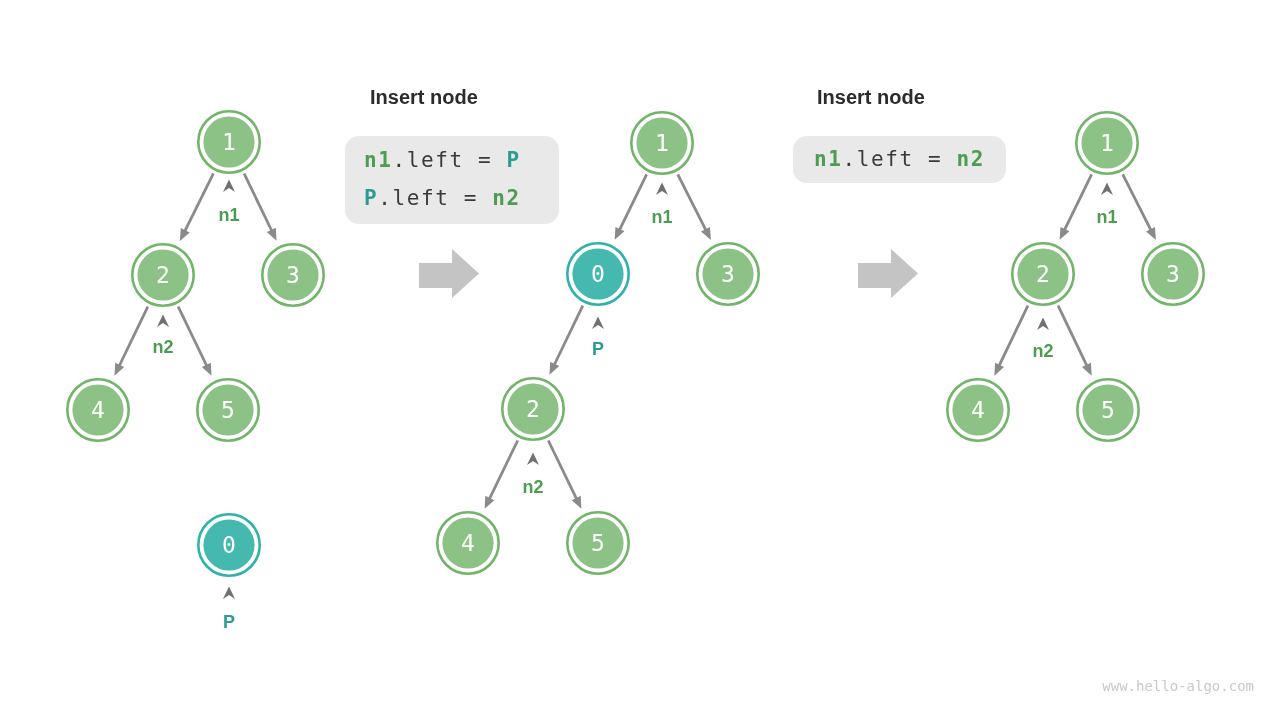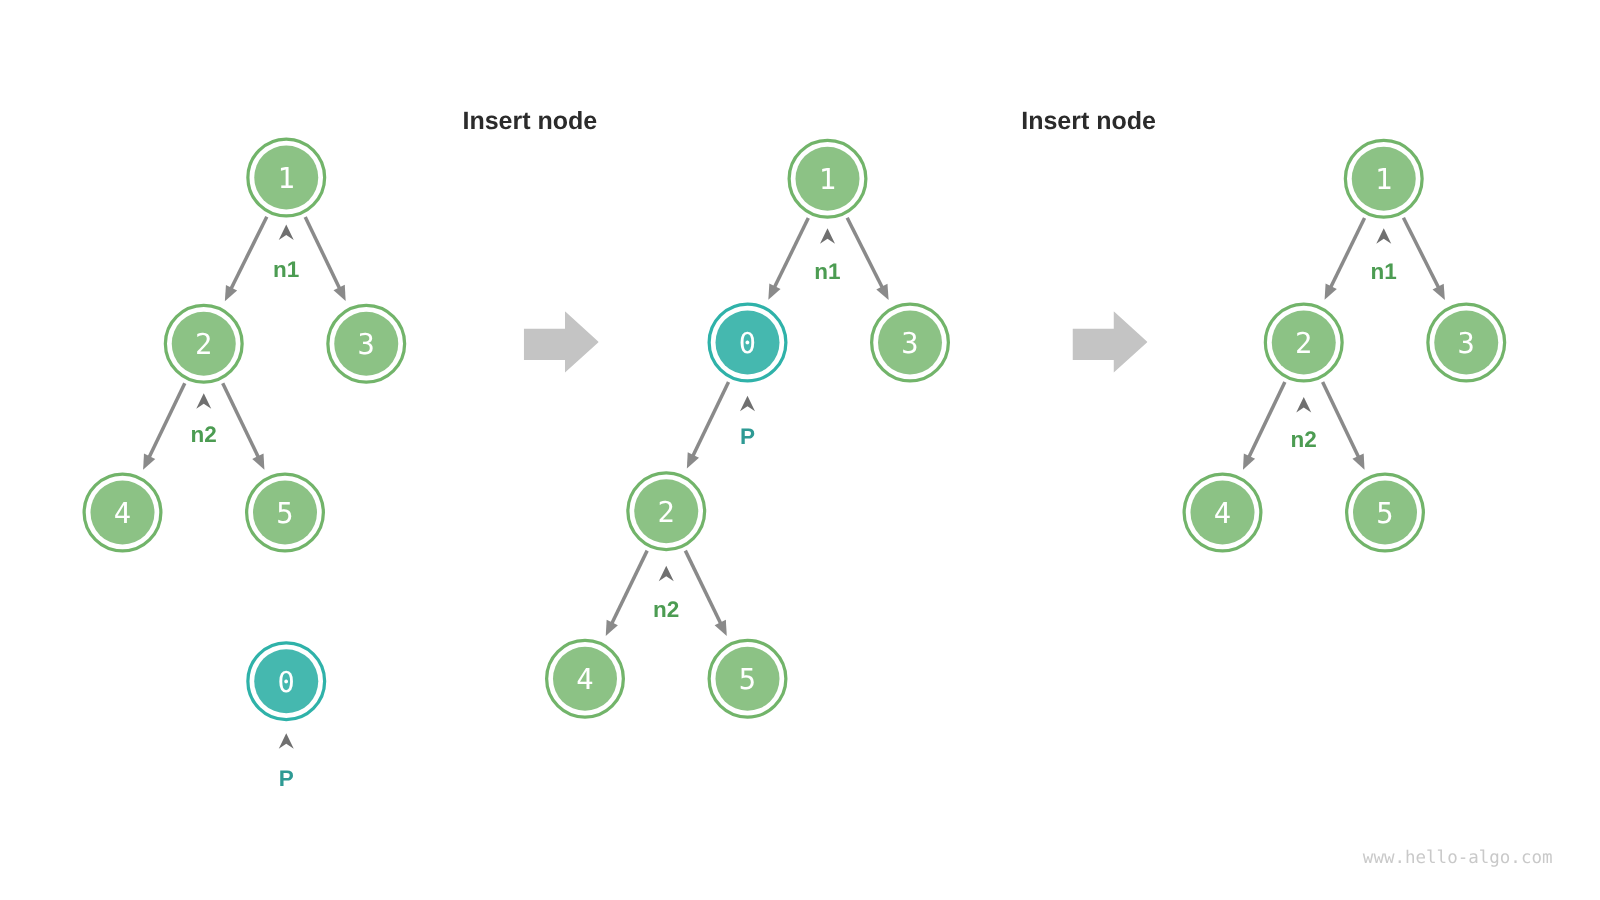--- a/index.html
+++ b/index.html
@@ -58,21 +58,21 @@
   .tok-teal  { color: var(--teal-text, #2e9a94); font-weight: bold; }
   .tok-plain { color: var(--code-text, #3a3a3a); }
   .block-arrow {
     position: absolute;
     width: 60px; height: 50px;
   }
   .block-arrow-1 { left: 419px; top: 249px; }
   .block-arrow-2 { left: 858px; top: 249px; }
   .watermark {
     position: absolute;
-    right: 38px; top: 678px;
+    right: 26px; top: 678px;
     font-family: "DejaVu Sans Mono", monospace;
     font-size: 14px;
     color: var(--watermark, #c9c9c9);
     white-space: nowrap;
   }
 </style>
 </head>
 <body>
 
 <div class="canvas">
@@ -208,27 +208,34 @@
         </g>
         <path d="M 1107 182.5 L 1113 195 L 1107 191 L 1101 195 Z" fill="#707070"></path>
         <text x="1107" y="217" dy="0.36em" text-anchor="middle" fill="#4c9c52" font-size="18" font-weight="bold" font-family="&quot;Liberation Sans&quot;, sans-serif">n1</text>
         <path d="M 1043 317.5 L 1049 330 L 1043 326 L 1037 330 Z" fill="#707070"></path>
         <text x="1043" y="351" dy="0.36em" text-anchor="middle" fill="#4c9c52" font-size="18" font-weight="bold" font-family="&quot;Liberation Sans&quot;, sans-serif">n2</text>
       </g>
     </svg>
 
   <div class="section-title insert-title">Insert node</div>
 
+  <div class="code-block insert-code">
+    <div class="code-line"><span class="tok-green">n1</span><span class="tok-plain">.left = </span><span class="tok-teal">P</span></div>
+    <div class="code-line"><span class="tok-teal">P</span><span class="tok-plain">.left = </span><span class="tok-green">n2</span></div>
+  </div>
 
   <svg class="block-arrow block-arrow-1" viewBox="0 0 60 50">
     <polygon class="block-arrow-shape" points="0,14 33,14 33,0 60,24.5 33,49 33,39 0,39" fill="#c4c4c4"></polygon>
   </svg>
 
   <div class="section-title remove-title">Insert node</div>
 
+  <div class="code-block remove-code">
+    <div class="code-line"><span class="tok-green">n1</span><span class="tok-plain">.left = </span><span class="tok-green">n2</span></div>
+  </div>
 
   <svg class="block-arrow block-arrow-2" viewBox="0 0 60 50">
     <polygon class="block-arrow-shape" points="0,14 33,14 33,0 60,24.5 33,49 33,39 0,39" fill="#c4c4c4"></polygon>
   </svg>
 
   <div class="watermark">www.hello-algo.com</div>
 
 </div>
 
 </body></html>

